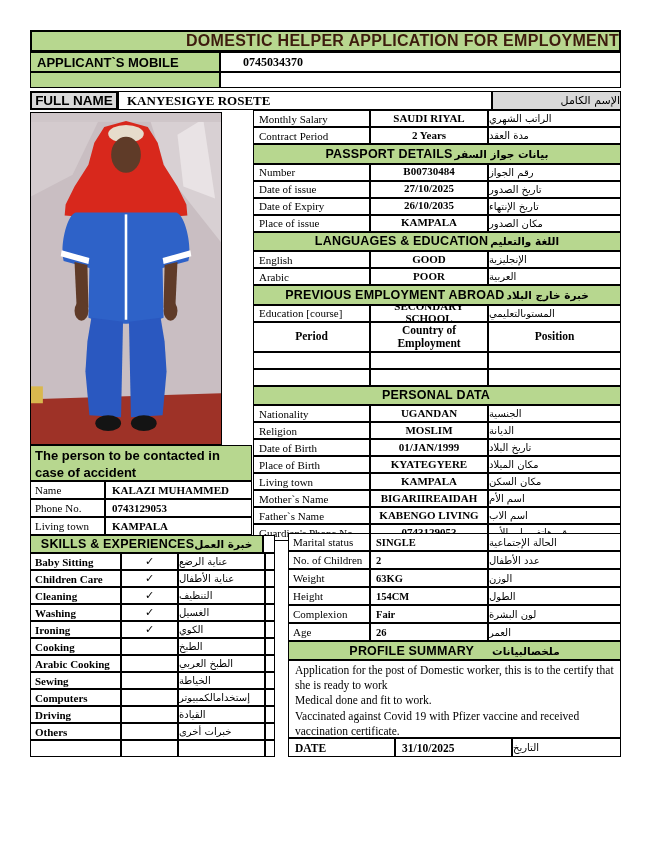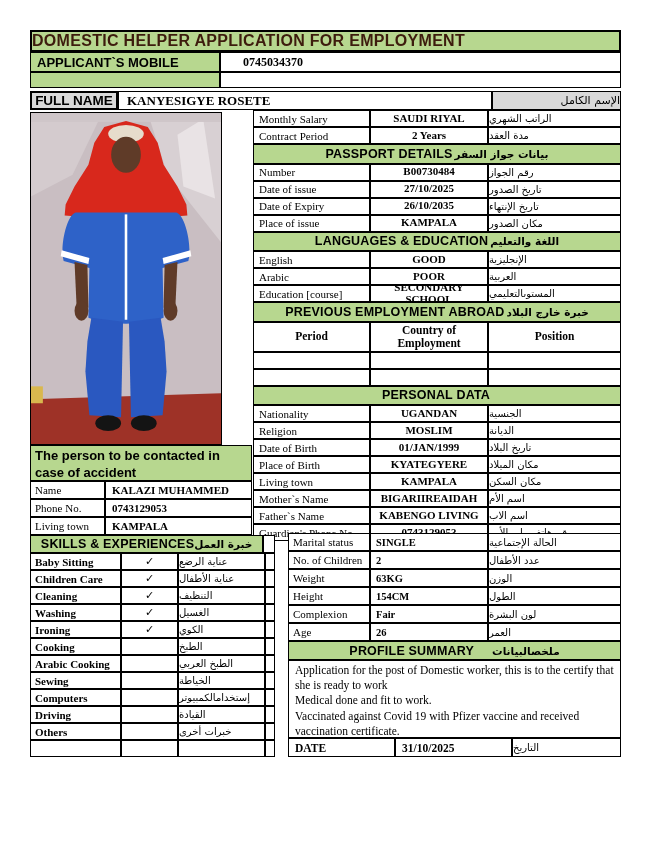--- a/index.html
+++ b/index.html
@@ -18,21 +18,21 @@
   .row.mdata{height:18px;}
   .row.sdata{height:17px;}
   .row.cdata{height:18px;text-align:right;}
   .row.cols{height:30px;}
   .row.head{height:17.5px;border:1px solid #000;background:#b7d78f;
             display:flex;align-items:center;justify-content:center;gap:2px;}
   .h-en{font-family:"Liberation Sans",sans-serif;font-weight:bold;font-size:12.5px;letter-spacing:.2px;}
   .h-ar{font-family:"DejaVu Sans",sans-serif;font-weight:bold;font-size:10.5px;direction:rtl;}
   .c-col{font-weight:bold;font-size:11.5px;justify-content:center;text-align:center;line-height:1.1;}
   
-  #title-bar{border:2px solid #000;background:#b7d78f;display:flex;align-items:center;justify-content:flex-start;}
+  #title-bar{border:2px solid #000;background:#b7d78f;display:flex;align-items:center;justify-content:flex-end;}
   #title-bar span{font-family:"Liberation Sans",sans-serif;font-weight:bold;font-size:16px;color:#3d1c0d;letter-spacing:.3px;}
   
   #mobile-row,#empty-row,#fullname-row{display:flex;}
   .m-lbl{width:190px;font-family:"Liberation Sans",sans-serif;font-weight:bold;font-size:13px;padding-left:6px;}
   .m-val{flex:1;font-weight:bold;font-size:12px;padding-left:22px;}
   .fn-lbl{width:88px;border:2px solid #000;font-family:"Liberation Sans",sans-serif;font-weight:bold;font-size:13.5px;justify-content:center;}
   .fn-val{width:374px;font-weight:bold;font-size:13px;padding-left:8px;}
   .fn-ar{width:129px;font-size:11px;padding-left:8px;font-family:"DejaVu Sans",sans-serif;direction:rtl;justify-content:flex-start;}
   
   #photo{border:1px solid #000;padding:0;}
@@ -160,28 +160,28 @@
       <div class="row data">
         <div class="cell lbl mn-lab">English</div>
         <div class="cell val mn-val">GOOD</div>
         <div class="cell arc mn-ar">الإنجليزية</div>
       </div>
       <div class="row data">
         <div class="cell lbl mn-lab">Arabic</div>
         <div class="cell val mn-val">POOR</div>
         <div class="cell arc mn-ar">العربية</div>
       </div>
+      <div class="row head">
+        <span class="h-en">PREVIOUS EMPLOYMENT ABROAD</span>
+        <span class="h-ar">خبرة خارج البلاد</span>
+      </div>
       <div class="row data">
         <div class="cell lbl mn-lab">Education [course]</div>
         <div class="cell val mn-val">SECONDARY SCHOOL</div>
         <div class="cell arc mn-ar">المستوىالتعليمي</div>
-      </div>
-      <div class="row head">
-        <span class="h-en">PREVIOUS EMPLOYMENT ABROAD</span>
-        <span class="h-ar">خبرة خارج البلاد</span>
       </div>
       <div class="row cols">
         <div class="cell c-col mn-lab">Period</div>
         <div class="cell c-col mn-val">Country of Employment</div>
         <div class="cell c-col mn-ar">Position</div>
       </div>
       <div class="row data">
         <div class="cell lbl mn-lab"></div>
         <div class="cell val mn-val"></div>
         <div class="cell arc mn-ar"></div>

